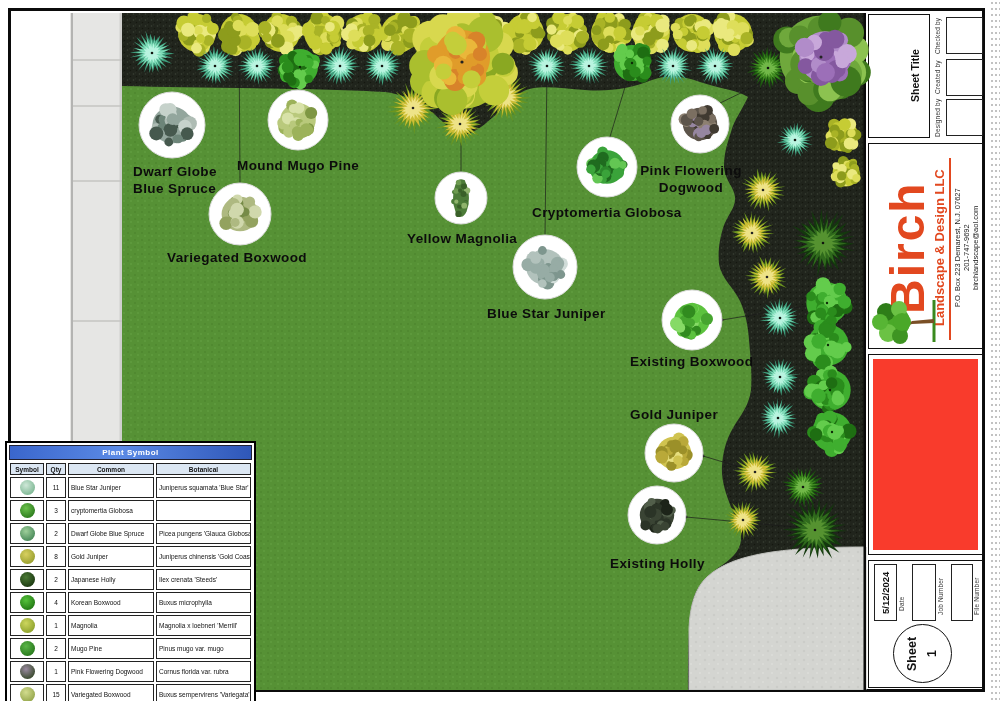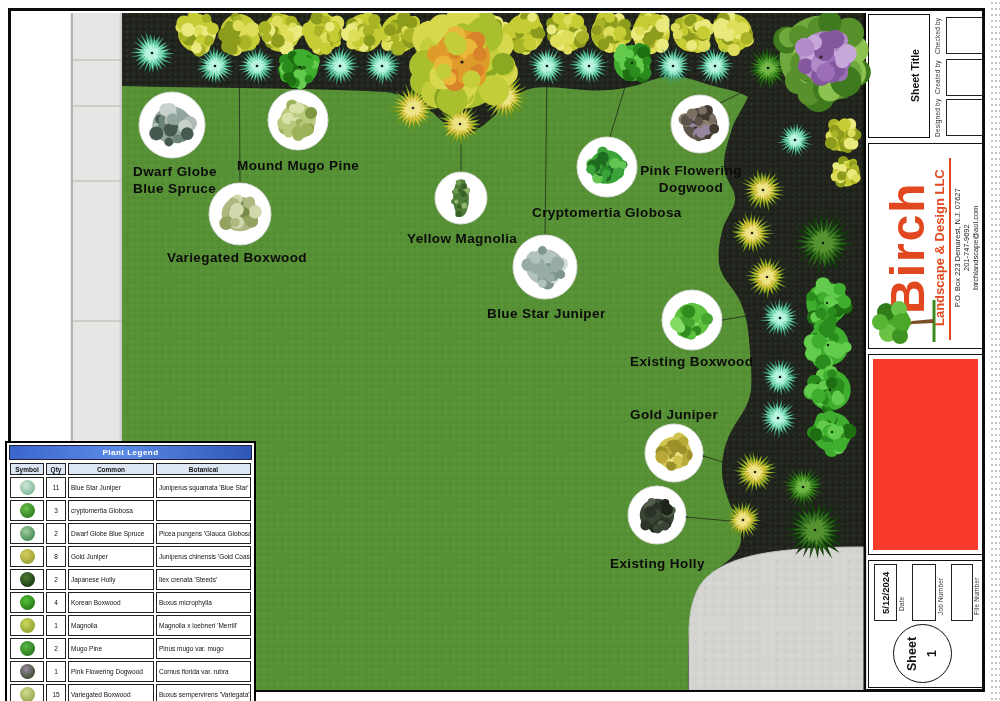--- a/index.html
+++ b/index.html
@@ -1449,21 +1449,21 @@
           <circle cx="655.7" cy="514.6" r="6.1" fill="#3a4434"></circle>
           <circle cx="665.4" cy="502.8" r="3.9" fill="#1d2419"></circle>
           <circle cx="650.4" cy="511.9" r="6.0" fill="#2b3427"></circle>
           <circle cx="665.0" cy="526.1" r="4.3" fill="#3a4434"></circle>
           <text x="610" y="568" text-anchor="start" fill="#0c0c0c" font-size="13.5" font-weight="bold" letter-spacing="0.4" font-family="&quot;Liberation Sans&quot;,sans-serif">Existing Holly</text>
         </g>
       </g>
   </svg>
 
   <div class="abs" id="legend">
-    <div id="legend-title">Plant Legend</div>
+    <div id="legend-title">Plant Symbol</div>
     <table>
       <colgroup>
           <col style="width:34px">
           <col style="width:20px">
           <col style="width:86px">
           <col>
         </colgroup>
       <thead>
           <tr id="legend-head">
             <th>Symbol</th>

